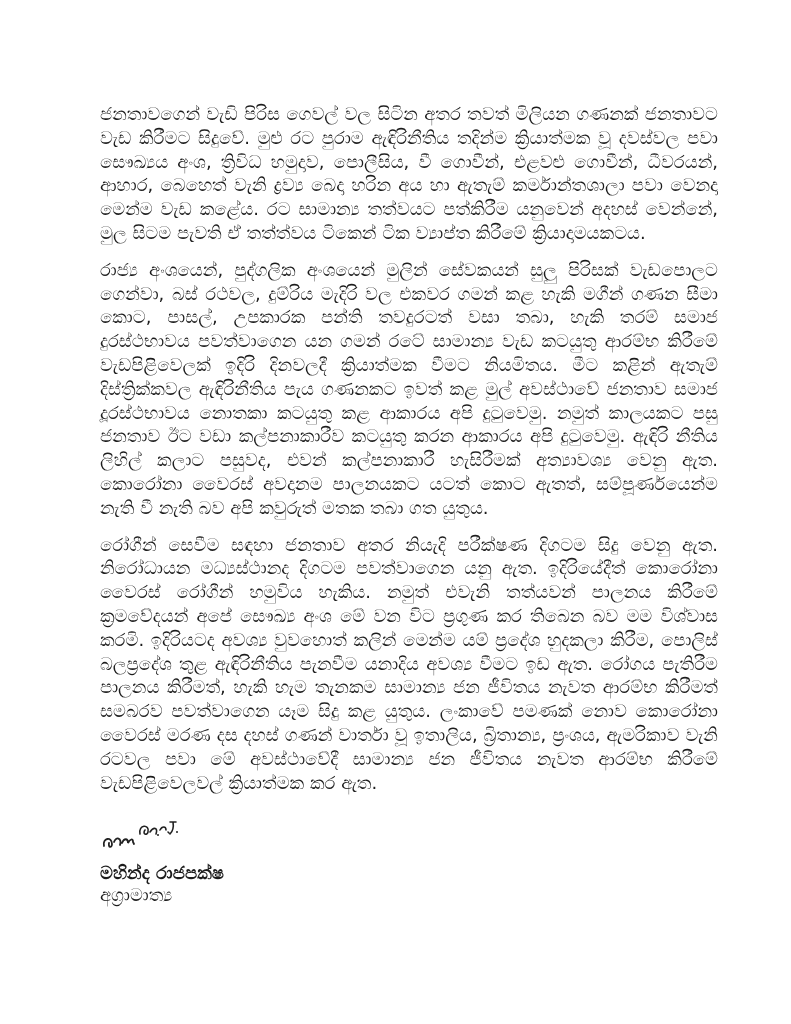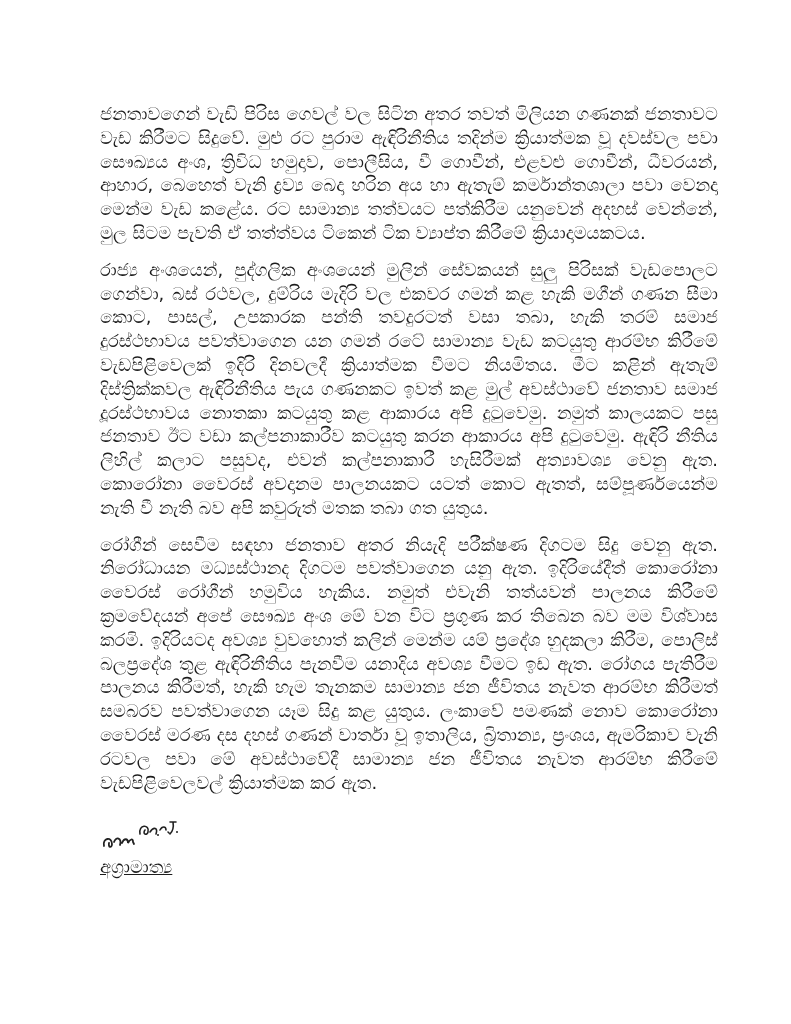--- a/index.html
+++ b/index.html
@@ -9,33 +9,34 @@
     font-family: "DejaVu Sans", "Liberation Sans", sans-serif;
     color: #1c1c1c;
     font-size: 18px;
     line-height: 23.8px;
     margin-left: 12px;
   }
   .para { margin: 0 0 13px 0; text-align: justify; }
   .signature { margin-top: 18px; height: 44px; width: 140px; position: relative; }
   .signature svg { display: block; }
   .signer-name { font-weight: bold; margin-top: 6px; line-height: 22px; }
-  .signer-title { line-height: 22px; text-decoration: underline; }
+  .signer-title { line-height: 22px; }
 </style>
 </head>
 <body>
 
 <div class="page">
   <p class="para">ජනතාවගෙන් වැඩි පිරිස ගෙවල් වල සිටින අතර තවත් මිලියන ගණනක් ජනතාවට වැඩ කිරීමට සිදුවේ. මුළු රට පුරාම ඇඳිරිනීතිය තදින්ම ක්‍රියාත්මක වූ දවස්වල පවා සෞඛ්‍යය අංශ, ත්‍රිවිධ හමුදාව, පොලීසිය, වී ගොවීන්, එළවළු ගොවීන්, ධීවරයන්, ආහාර, බෙහෙත් වැනි ද්‍රව්‍ය බෙදා හරින අය හා ඇතැම් කර්මාන්තශාලා පවා වෙනදා මෙන්ම වැඩ කළේය. රට සාමාන්‍ය තත්වයට පත්කිරීම යනුවෙන් අදහස් වෙන්නේ, මුල සිටම පැවති ඒ තත්ත්වය ටිකෙන් ටික ව්‍යාප්ත කිරීමේ ක්‍රියාදාමයකටය.</p>
   <p class="para">රාජ්‍ය අංශයෙන්, පුද්ගලික අංශයෙන් මුලින් සේවකයන් සුලු පිරිසක් වැඩපොලට ගෙන්වා, බස් රථවල, දුම්රිය මැදිරි වල එකවර ගමන් කළ හැකි මගීන් ගණන සීමා කොට, පාසල්, උපකාරක පන්ති තවදුරටත් වසා තබා, හැකි තරම් සමාජ දුරස්ථභාවය පවත්වාගෙන යන ගමන් රටේ සාමාන්‍ය වැඩ කටයුතු ආරම්භ කිරීමේ වැඩපිළිවෙලක් ඉදිරි දිනවලදී ක්‍රියාත්මක වීමට නියමිතය. මීට කළින් ඇතැම් දිස්ත්‍රික්කවල ඇඳිරිනීතිය පැය ගණනකට ඉවත් කළ මුල් අවස්ථාවේ ජනතාව සමාජ දූරස්ථභාවය නොතකා කටයුතු කළ ආකාරය අපි දුටුවෙමු. නමුත් කාලයකට පසු ජනතාව ඊට වඩා කල්පනාකාරීව කටයුතු කරන ආකාරය අපි දුටුවෙමු. ඇඳිරි නීතිය ලිහිල් කලාට පසුවද, එවන් කල්පනාකාරී හැසිරීමක් අත්‍යාවශ්‍ය වෙනු ඇත. කොරෝනා වෛරස් අවදානම පාලනයකට යටත් කොට ඇතත්, සම්පූර්ණයෙන්ම නැති වී නැති බව අපි කවුරුත් මතක තබා ගත යුතුය.</p>
   <p class="para">රෝගීන් සෙවීම සඳහා ජනතාව අතර නියැදි පරීක්ෂණ දිගටම සිදු වෙනු ඇත. නිරෝධායන මධ්‍යස්ථානද දිගටම පවත්වාගෙන යනු ඇත. ඉදිරියේදීත් කොරෝනා වෛරස් රෝගීන් හමුවිය හැකිය. නමුත් එවැනි තත්යවන් පාලනය කිරීමේ ක්‍රමවේදයන් අපේ සෞඛ්‍ය අංශ මේ වන විට ප්‍රගුණ කර තිබෙන බව මම විශ්වාස කරමි. ඉදිරියටද අවශ්‍ය වුවහොත් කලින් මෙන්ම යම් ප්‍රදේශ හුදකලා කිරීම, පොලිස් බලප්‍රදේශ තුළ ඇඳිරිනීතිය පැනවීම යනාදිය අවශ්‍ය වීමට ඉඩ ඇත. රෝගය පැතිරීම පාලනය කිරීමත්, හැකි හැම තැනකම සාමාන්‍ය ජන ජීවිතය නැවත ආරම්භ කිරීමත් සමබරව පවත්වාගෙන යෑම සිදු කළ යුතුය. ලංකාවේ පමණක් නොව කොරෝනා වෛරස් මරණ දස දහස් ගණන් වාර්තා වූ ඉතාලිය, බ්‍රිතාන්‍ය, ප්‍රංශය, ඇමරිකාව වැනි රටවල පවා මේ අවස්ථාවේදී සාමාන්‍ය ජන ජීවිතය නැවත ආරම්භ කිරීමේ වැඩපිළිවෙලවල් ක්‍රියාත්මක කර ඇත.</p>
 
   <div class="signature">
     <svg width="140" height="44" viewBox="0 0 140 44">
       <path d="M4 34 C2 26, 12 24, 12 32 C12 36, 8 36, 9 31 M14 30 C16 24, 22 26, 20 33 M22 31 C24 26, 28 26, 28 31 C30 27, 33 26, 33 30 L34 32" fill="none" stroke="#222" stroke-width="1.8" stroke-linecap="round"></path>
       <path d="M40 22 C38 12, 50 12, 48 20 C47 24, 42 22, 45 18 M50 20 C54 14, 58 16, 56 22 M60 18 C62 14, 66 14, 66 18 M70 10 L76 10 M73 10 C74 16, 72 20, 70 22 M68 20 L69 21" fill="none" stroke="#222" stroke-width="1.6" stroke-linecap="round"></path>
       <circle cx="58" cy="23" r="1" fill="#222"></circle>
       <circle cx="77" cy="20" r="1" fill="#222"></circle>
     </svg>
   </div>
 
+  <div class="signer-name">මහින්ද රාජපක්ෂ</div>
   <div class="signer-title">අග්‍රාමාත්‍ය</div>
 </div>
 
 </body></html>

